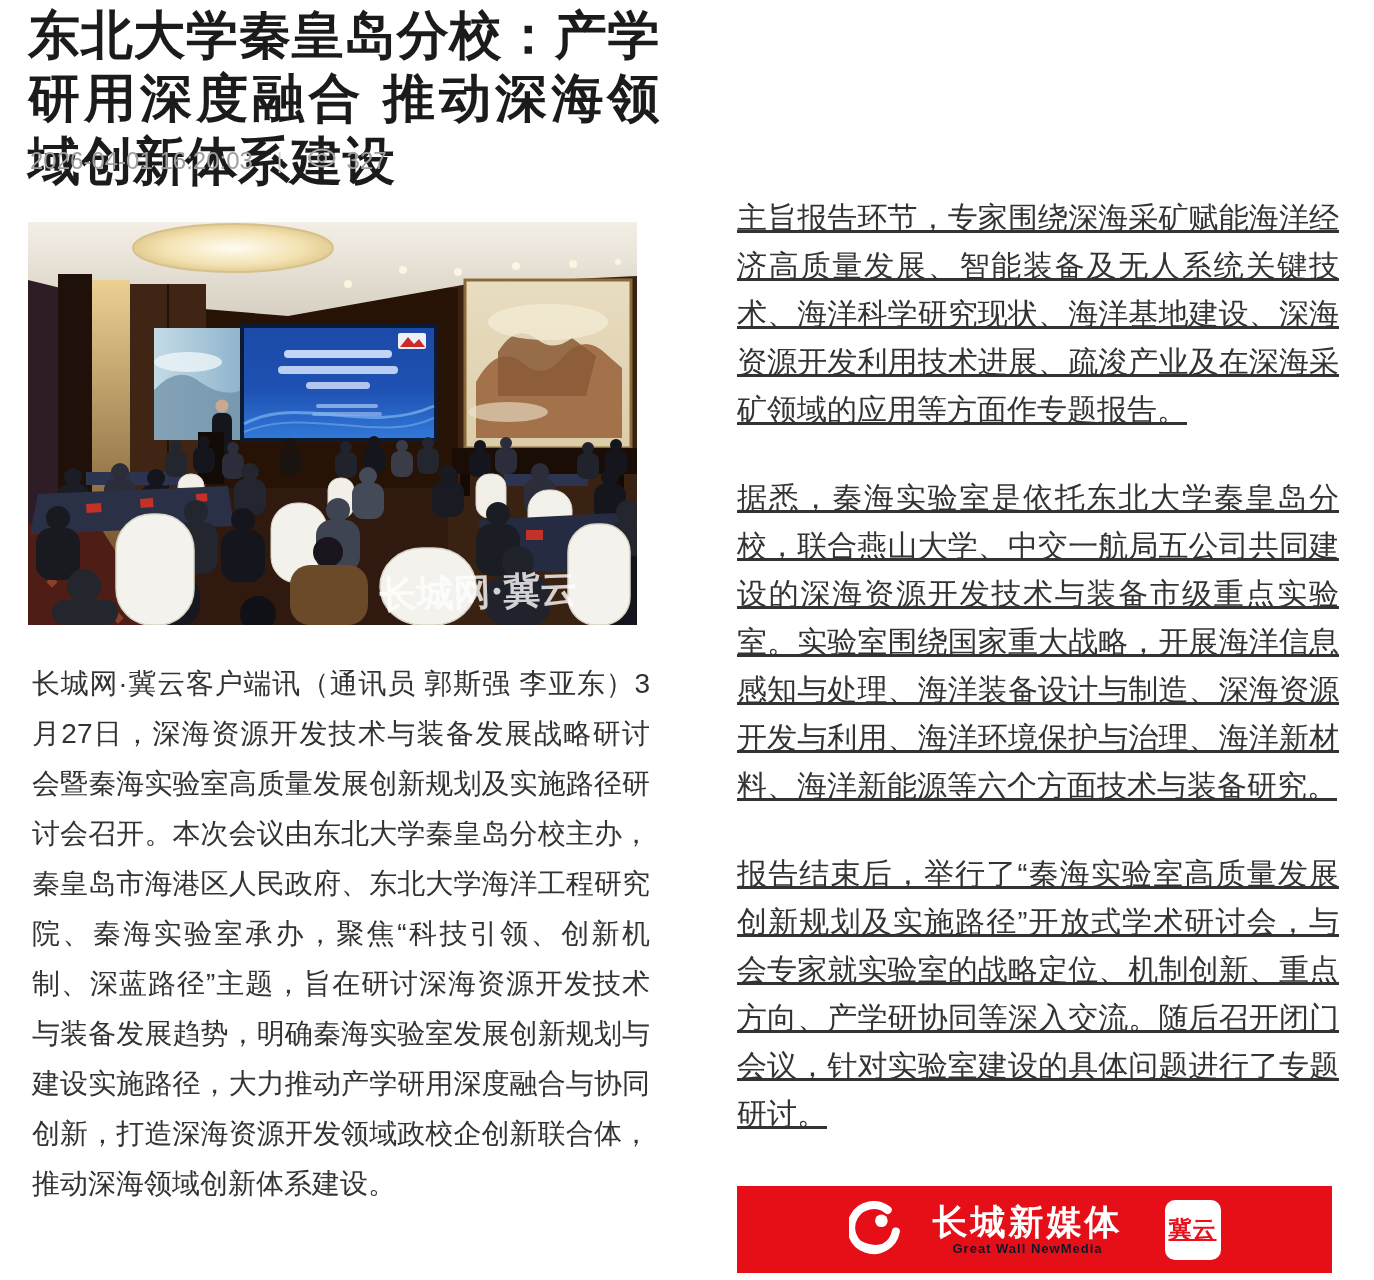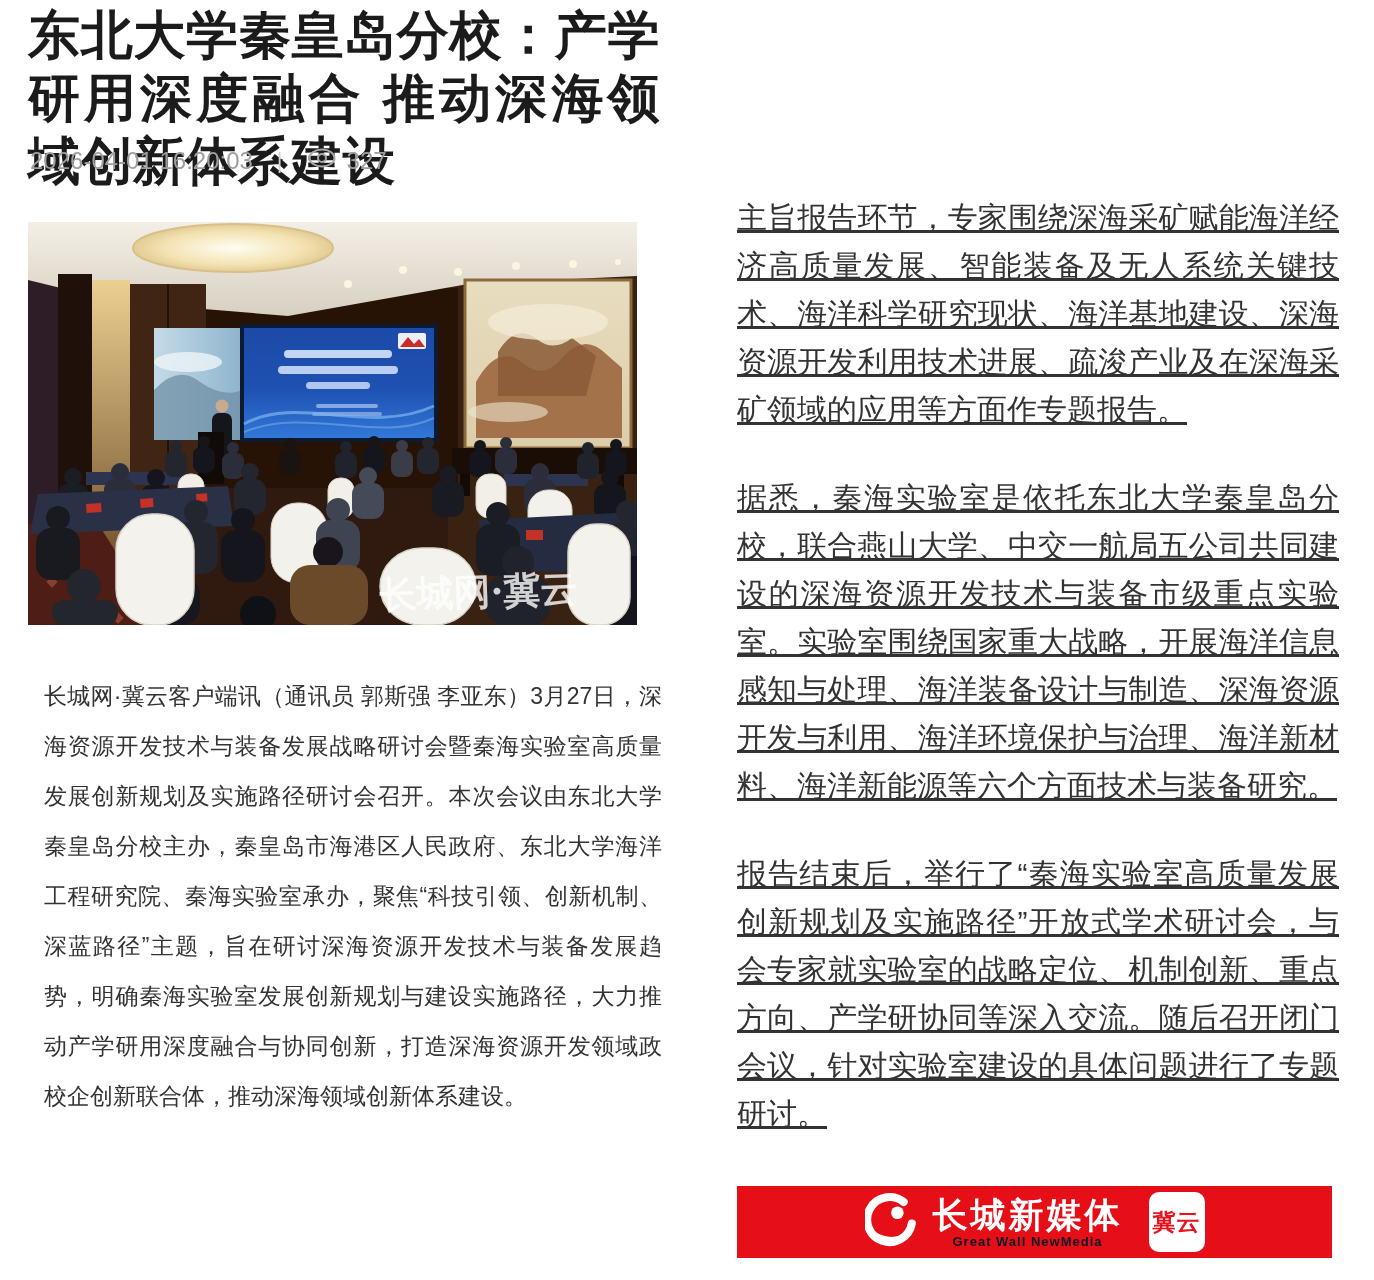--- a/index.html
+++ b/index.html
@@ -15,37 +15,37 @@
         font-size:24px;color:#9f9f9f;margin-top:7px;}
   .meta .divider{margin:0 24px;color:#d4d4d4;font-size:22px;}
   .meta .eye{margin-right:10px;display:inline-block;}
   
   .photo{position:absolute;left:28px;top:222px;width:609px;height:403px;margin:0;
          overflow:hidden;background:#2c1a10;}
   .photo svg{display:block;}
   .wm{font-family:"DejaVu Serif",serif;font-weight:700;}
 
   
-  .lead{position:absolute;left:28px;top:655px;width:618px;margin:16px;
-        font-size:23px;line-height:50px;color:#333;text-align:justify;}
+  .lead{position:absolute;left:28px;top:655px;width:618px;margin:4px;
+        font-size:28px;line-height:50px;color:#333;text-align:justify;}
   .right-col{position:absolute;left:737px;top:194px;width:602px;}
   .right-col p{margin:0 0 40px 0;font-size:30px;line-height:48px;color:#333;
                text-align:justify;text-decoration:underline;}
 
   
-  .banner{position:absolute;left:737px;top:1186px;width:595px;height:72px;
+  .banner{position:absolute;left:737px;top:1186px;width:595px;height:87px;
           background:#e60f17;display:flex;align-items:center;justify-content:center;
-          gap:14px;}
+          gap:30px;}
   .brand{display:flex;flex-direction:column;align-items:center;line-height:1;}
   .brand .cn{font-size:35px;font-weight:700;color:#ffffff;letter-spacing:3px;}
   .brand .en{font-size:13px;font-weight:700;color:#0f172a;letter-spacing:1px;margin-top:3px;}
   .jiyun-tile{width:56px;height:60px;background:#ffffff;border-radius:10px;
               display:flex;align-items:center;justify-content:center;margin-left:12px;}
   .jiyun-tile span{font-family:"DejaVu Serif",serif;font-size:23px;font-weight:700;
-                   color:#e8111c;letter-spacing:1px;}
+                   color:#e8111c;letter-spacing:1px;text-decoration:underline;}
 </style>
 </head>
 <body>
 
 <div class="page">
 
   <h1 class="title">东北大学秦皇岛分校：产学研用深度融合 推动深海领域创新体系建设</h1>
 
   <div class="meta">
     <span>2026-04-01 16:20:03</span>

